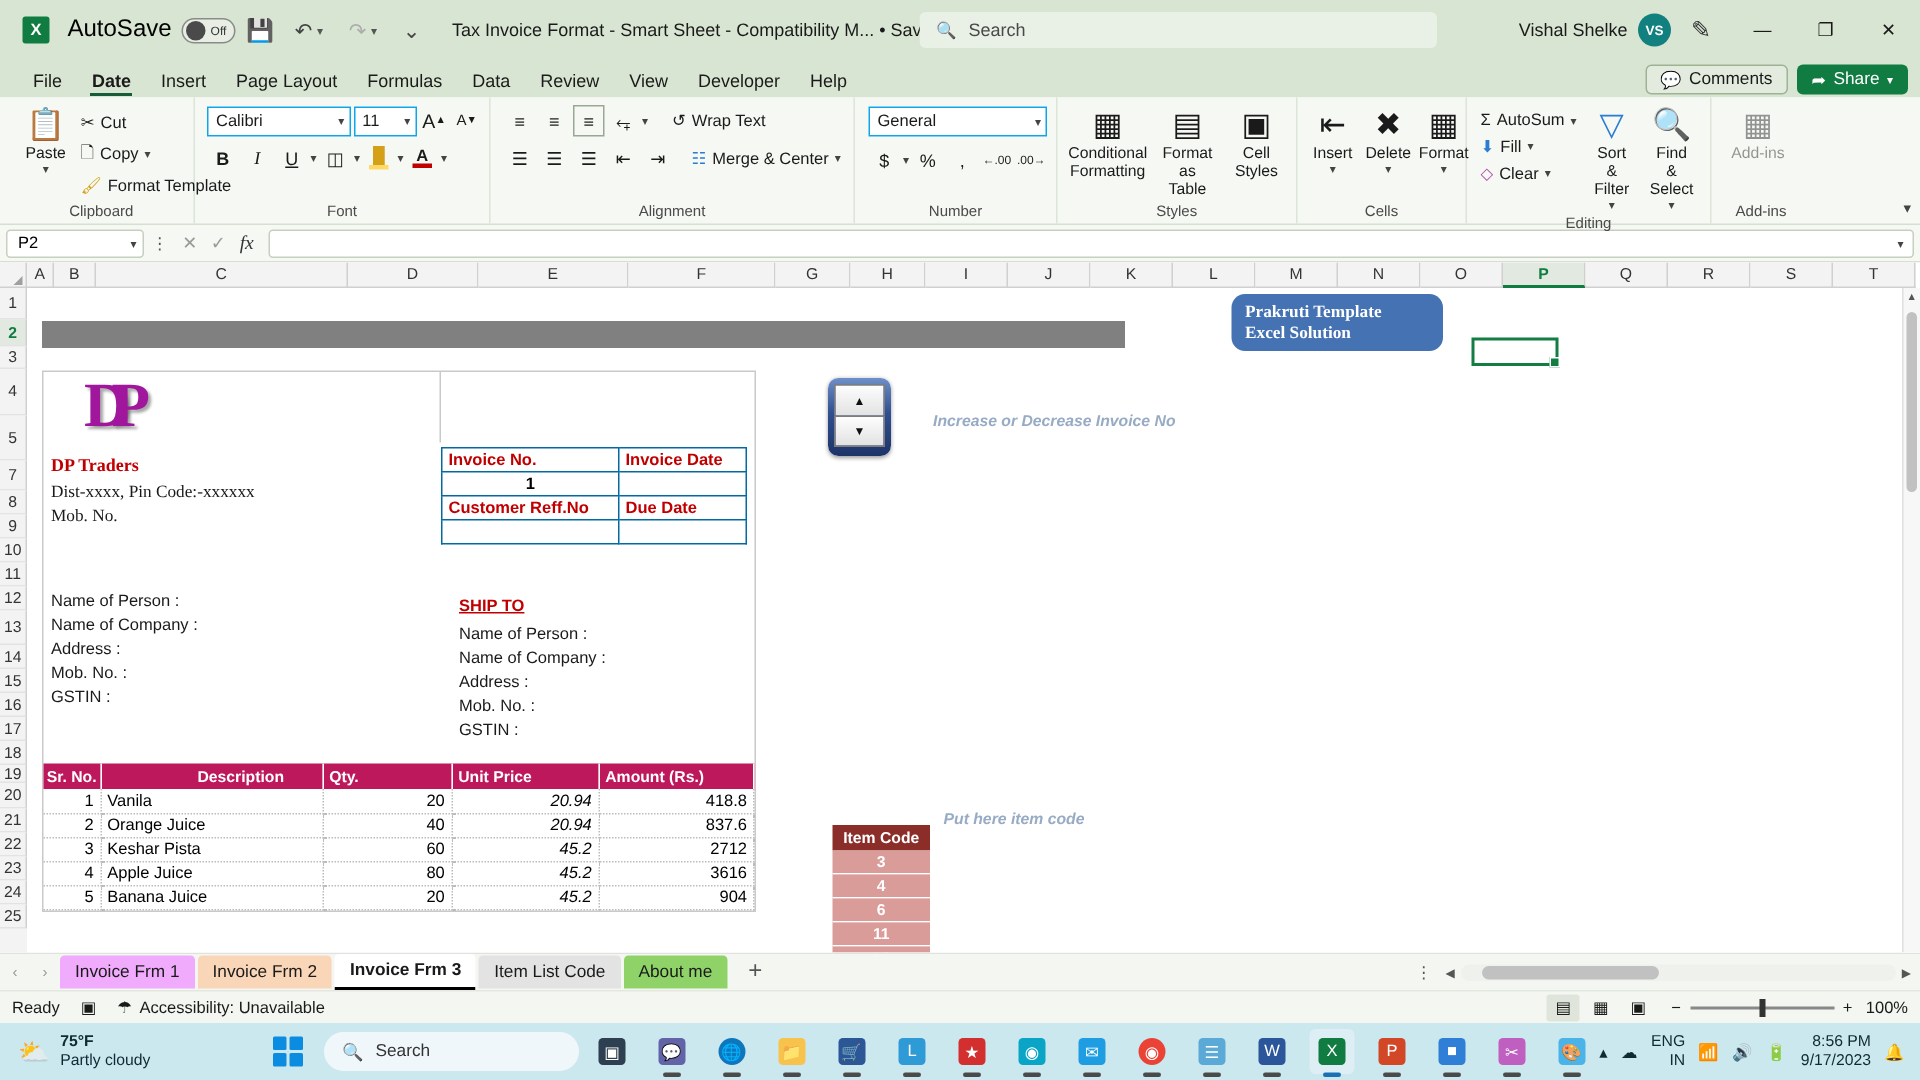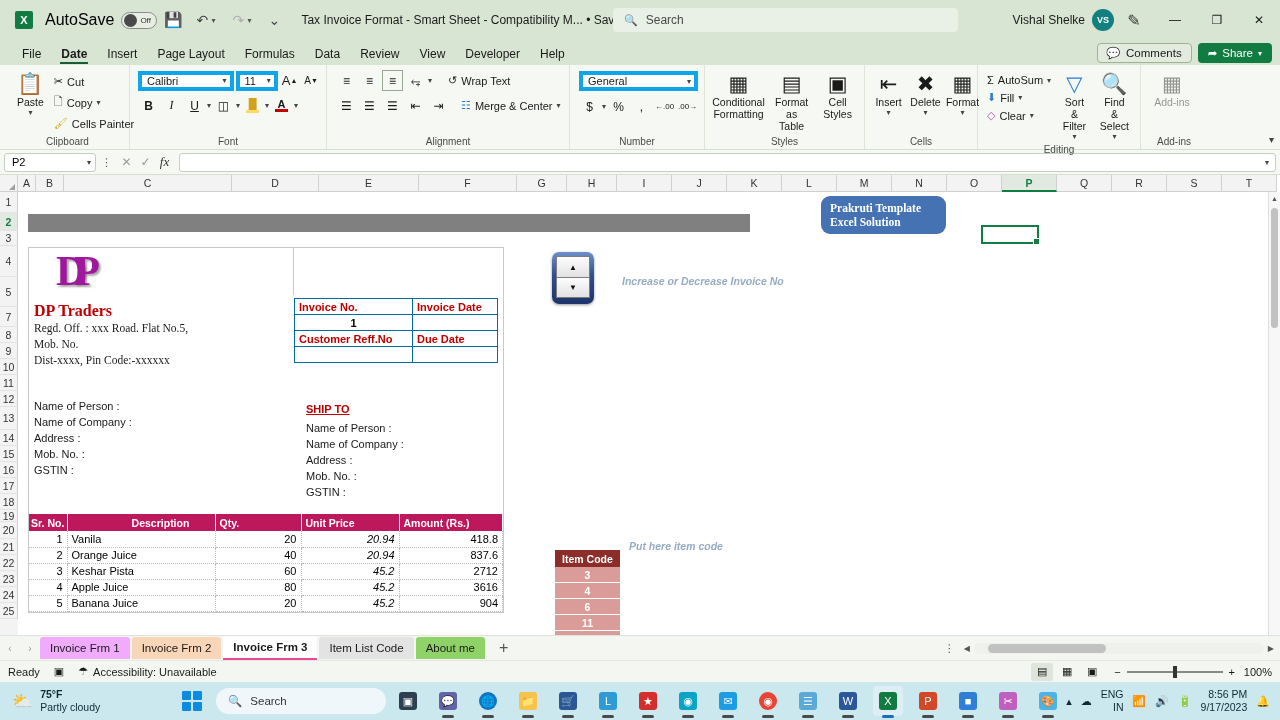--- a/index.html
+++ b/index.html
@@ -126,21 +126,21 @@
     cursor: pointer; font-size: 11px; white-space: nowrap;
   }
   .colstack { display: flex; flex-direction: column; gap: 1px; }
   .rowline { display: flex; align-items: center; gap: 2px; }
   .ico-btn {
     width: 21px; height: 21px; display: flex; align-items: center;
     justify-content: center; cursor: pointer; font-size: 12px;
   }
   .cb { font-size: 8px; color: #444; cursor: pointer; }
   .fontbox {
-    border: 4px solid #0ea5e9; background: #fff; height: 20px; font-size: 11px;
+    border: 1px solid #0ea5e9; background: #fff; height: 20px; font-size: 11px;
     display: flex; align-items: center; padding: 0 3px 0 5px;
     justify-content: space-between; cursor: pointer;
   }
   .ribbon-collapse {
     position: absolute; right: 6px; bottom: 4px; font-size: 10px;
     color: #444; cursor: pointer;
   }
   .bold-i { font-weight: bold; }
   .ital-i { font-style: italic; font-family: "Liberation Serif", serif;}
   .und-i { text-decoration: underline; }
@@ -201,21 +201,21 @@
     position: absolute; left: 10px; top: 0px; width: 722px; height: 22px;
     background: #23395d; color: #fff; font-family: "Liberation Serif", serif;
     font-weight: bold; font-size: 13.5px; display: flex; align-items: center;
     justify-content: center;
   }
   .banner-gray {
     position: absolute; left: 10px; top: 22px; width: 722px; height: 18px;
     background: #808080;
   }
   .badge-prakruti {
-    position: absolute; left: 803px; top: 4px; width: 125px; height: 38px;
+    position: absolute; left: 803px; top: 4px; width: 141px; height: 38px;
     background: #4472b2; border-radius: 9px; color: #fff;
     font-family: "Liberation Serif", serif; font-weight: bold; font-size: 11.5px;
     display: flex; flex-direction: column; justify-content: center;
     padding-left: 9px; line-height: 14px; cursor: pointer;
   }
   .active-cell {
     position: absolute; left: 963px; top: 33px; width: 58px; height: 19px;
     border: 2px solid #137e43; background: #fff; cursor: pointer;
   }
   .active-cell::after {
@@ -236,21 +236,21 @@
     text-shadow: 2px 2px 2px rgba(0,0,0,0.35);
     letter-spacing: -12px;
   }
   .billing-cell {
     flex: 1; display: flex; align-items: center; justify-content: center;
     color: #b33a35; font-weight: bold; font-size: 19px;
   }
   .inv-body { display: flex; }
   .left-col { width: 265px; padding: 6px 0 0 5px; }
   .co-name {
-    color: #c00000; font-weight: bold; font-size: 16px;
+    color: #c00000; font-weight: bold; font-size: 12px;
     font-family: "Liberation Serif", serif; line-height: 19px;
   }
   .co-line {
     font-size: 11.5px; color: #1a1a1a; font-family: "Liberation Serif", serif;
     line-height: 16px;
   }
   .right-col { flex: 1; padding-top: 3px; }
   .mini-table { border-collapse: collapse; width: 204px; }
   .mini-table td {
     border: 1px solid #0369a1; height: 16px; font-size: 11px;
@@ -327,21 +327,21 @@
     flex-shrink: 0; border-top: 1px solid #e0e3dd;
   }
   .nav-arrow {
     width: 20px; height: 22px; display: flex; align-items: center;
     justify-content: center; font-size: 10px; color: #9a9a9a; cursor: pointer;
   }
   .stab {
     font-size: 11.5px; color: #1a1a1a; padding: 3px 10px; margin-right: 2px;
     cursor: pointer; border-radius: 3px 3px 0 0; line-height: 16px;
   }
-  .stab.active { background: #fff; font-weight: bold; border-bottom: 2px solid #ec4899; }
+  .stab.active { background: #fff; font-weight: bold; border-bottom: 2px solid #000000; }
   .addsheet { font-size: 16px; color: #555; padding: 0 12px; cursor: pointer; }
   .tabs-scroll {
     margin-left: auto; display: flex; align-items: center; gap: 4px;
     padding-right: 6px;
   }
   .hsb {
     width: 290px; height: 11px; background: #eef1ec; border-radius: 6px;
     position: relative;
   }
   .hsb-thumb { position: absolute; left: 14px; width: 118px; top: 1px; bottom: 1px; background: #c1c1c1; border-radius: 5px; cursor:pointer;}
@@ -478,21 +478,21 @@
           <span>✂</span>
           <span>Cut</span>
         </div>
         <div class="smallbtn">
           <span>🗋</span>
           <span>Copy</span>
           <span class="cb">▾</span>
         </div>
         <div class="smallbtn">
           <span style="color:#d4a017">🖌</span>
-          <span>Cells Painter</span>
+          <span>Format Template</span>
         </div>
       </div>
     </div>
     <div class="rgroup-label">Clipboard</div>
   </div>
 
   <div class="rgroup" style="width:197px">
     <div class="rgroup-body">
         <div class="colstack" style="width:100%;padding-left:3px">
       <div class="rowline">
@@ -771,23 +771,22 @@
       <div class="invoice-box">
         <div class="logo-row">
           <div class="logo-cell">
             <div class="dp-logo">DP</div>
           </div>
         </div>
 
         <div class="inv-body">
           <div class="left-col">
             <div class="co-name">DP Traders</div>
-            <div class="co-line">Regd. Off. : xxx Road. Flat No.5,</div>
+            <div class="co-line">Dist-xxxx, Pin Code:-xxxxxx</div>
             <div class="co-line">Mob. No.</div>
-            <div class="co-line">Dist-xxxx, Pin Code:-xxxxxx</div>
           </div>
           <div class="right-col">
             <table class="mini-table">
               <tbody>
                   <tr>
                 <td class="mt-hdr">Invoice No.</td>
                 <td class="mt-hdr">Invoice Date</td>
               </tr>
               <tr>
                 <td class="mt-val">1</td>

